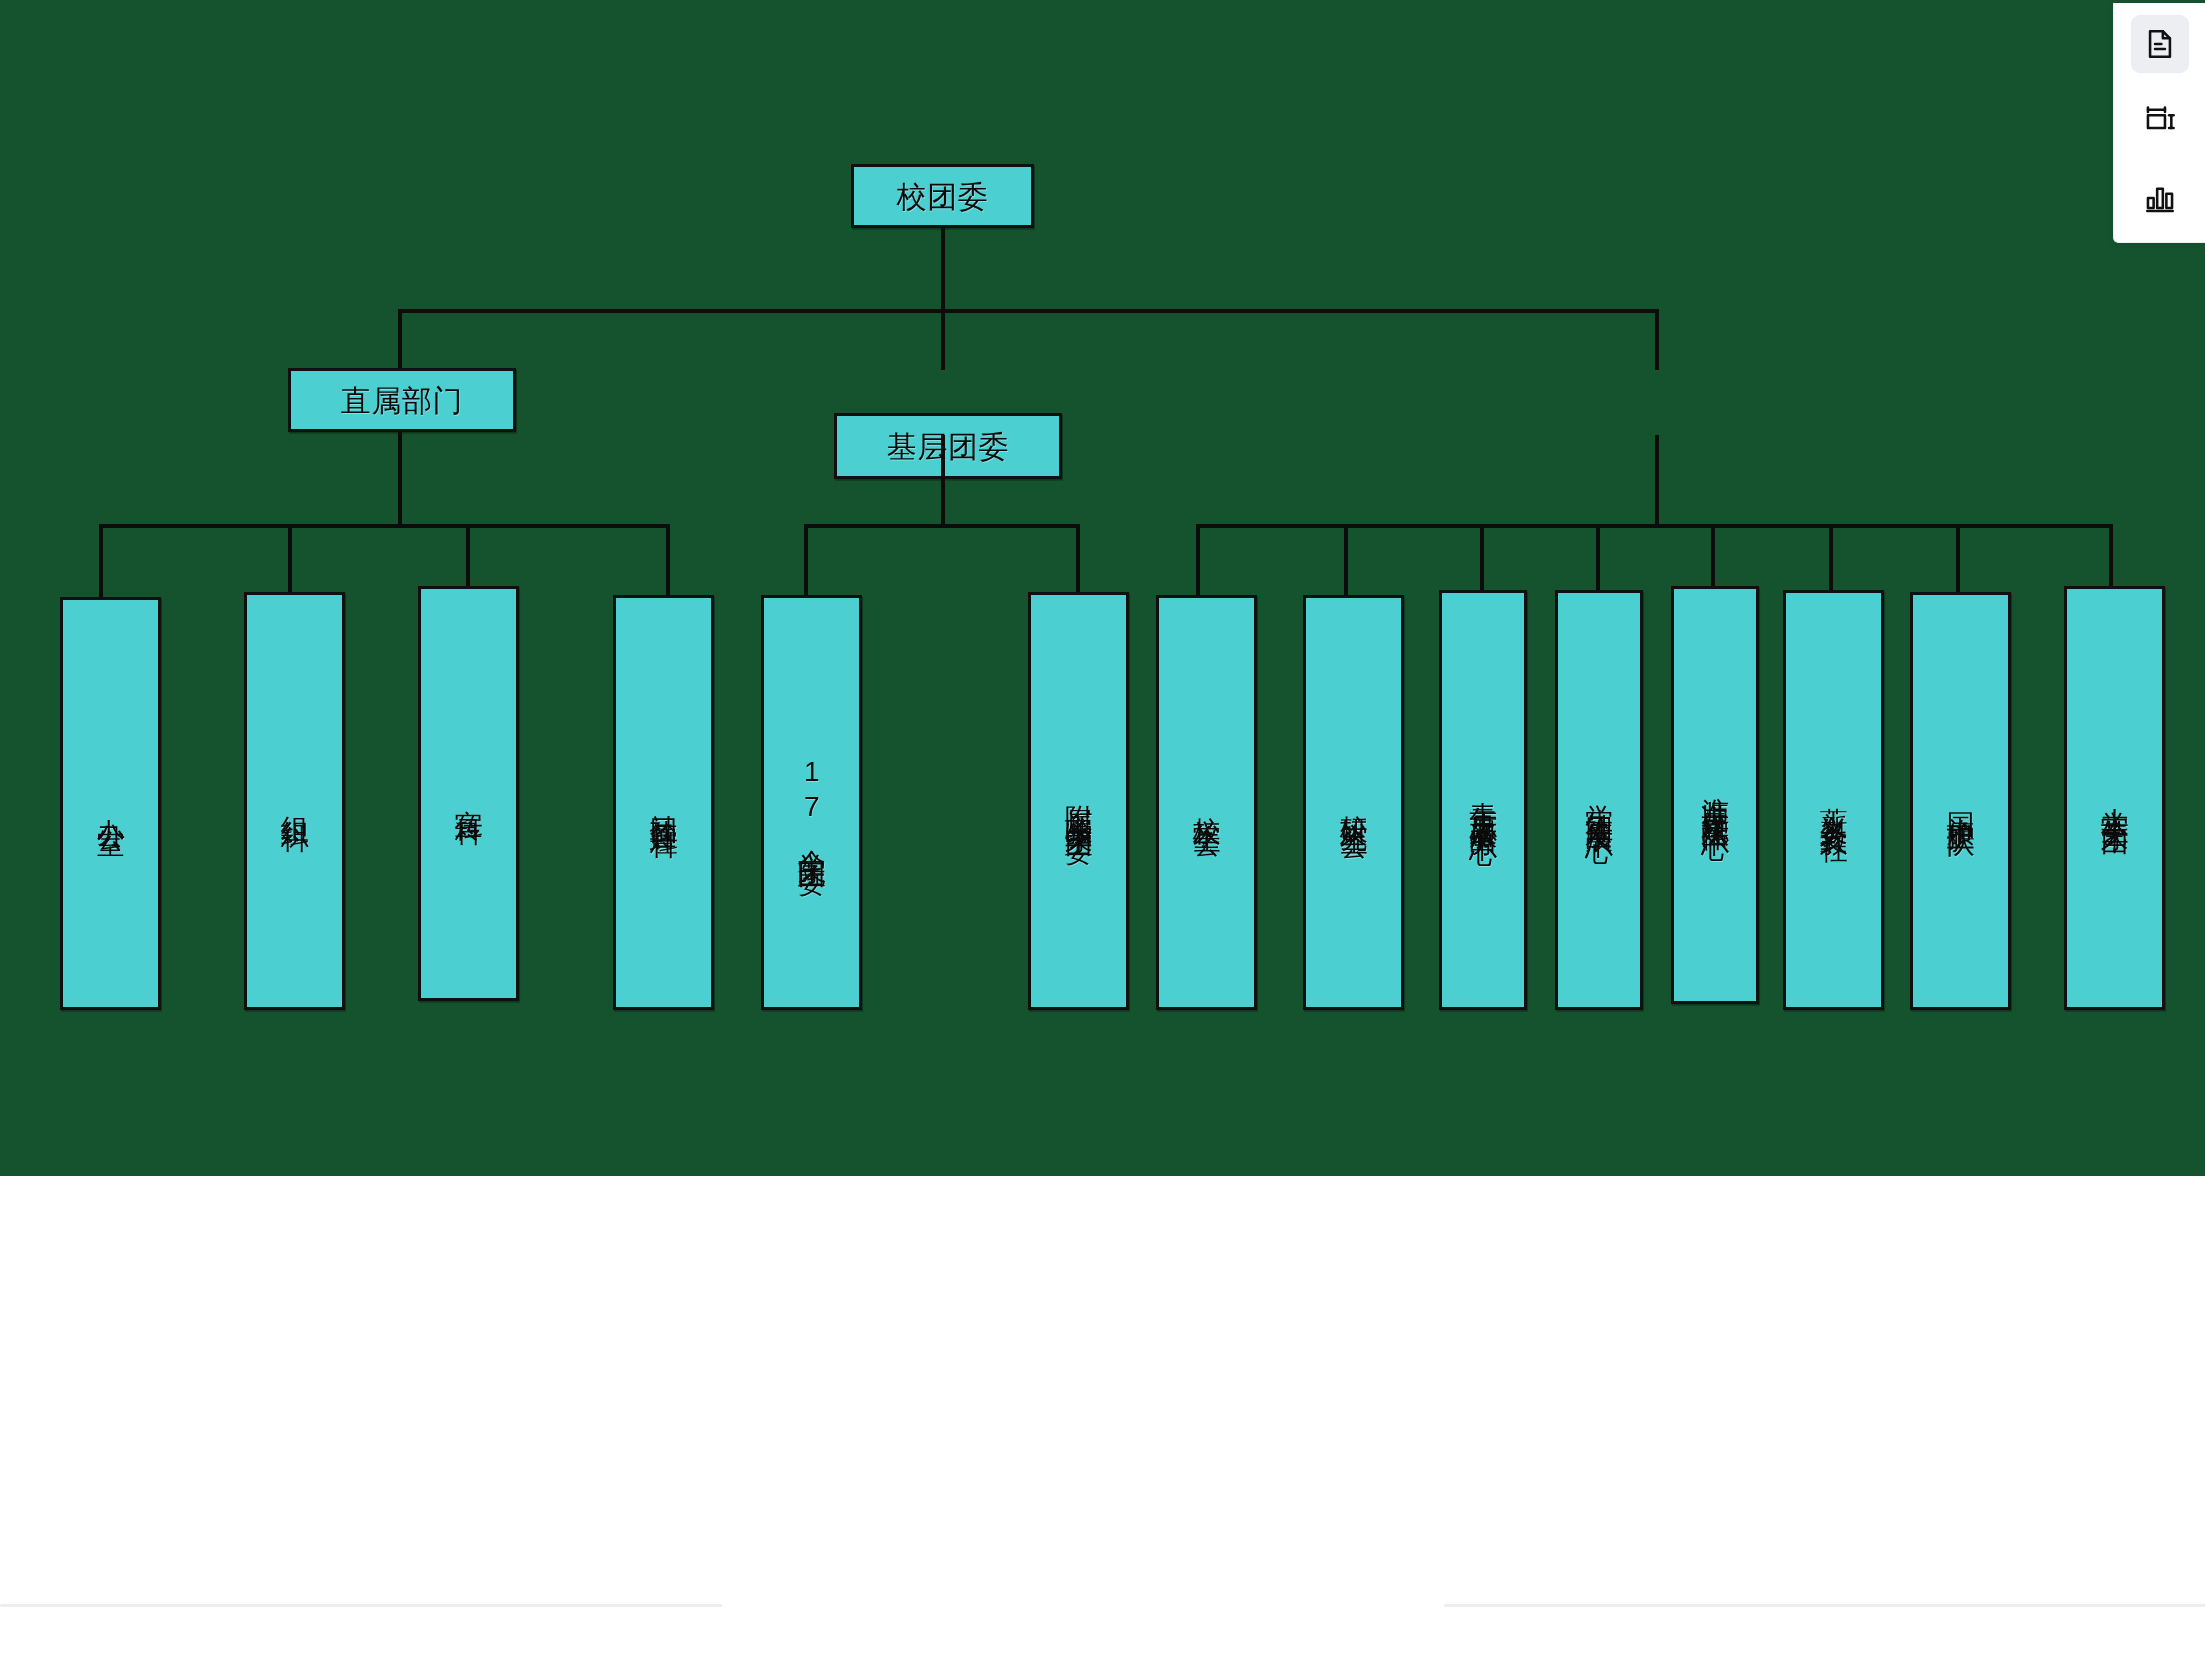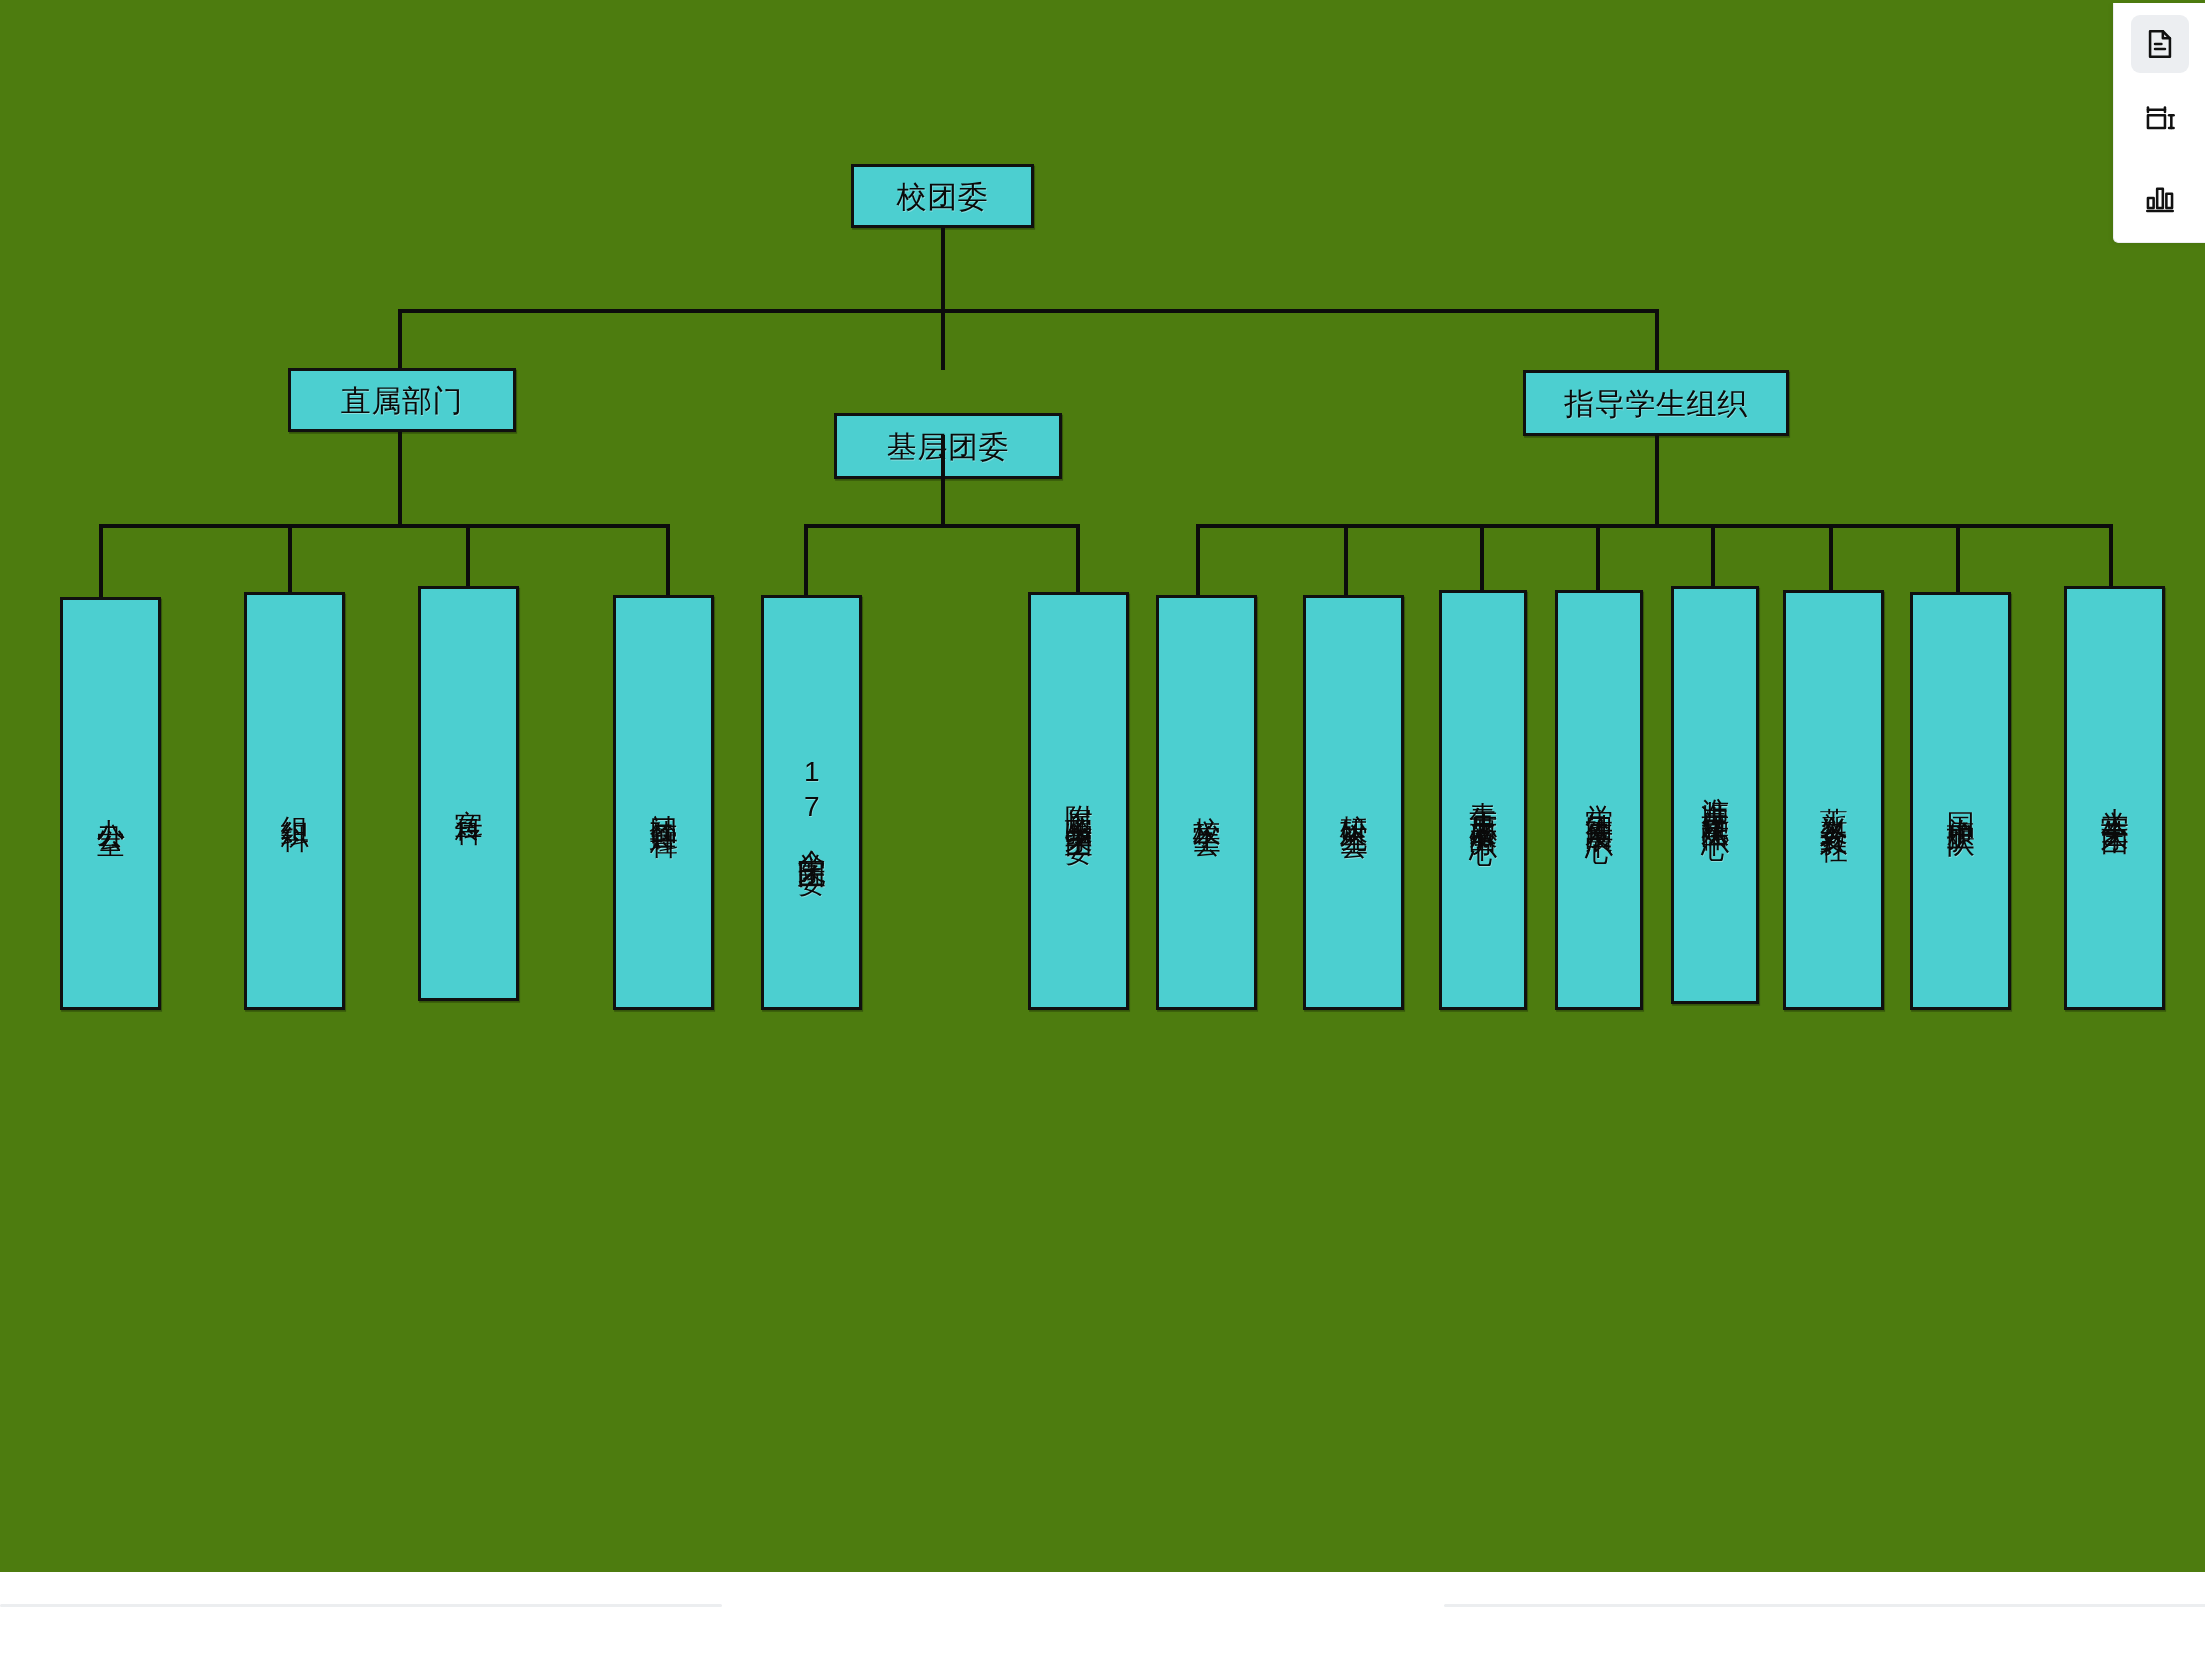--- a/index.html
+++ b/index.html
@@ -13,22 +13,22 @@
     width: 2205px;
     height: 1655px;
     position: relative;
     overflow: hidden;
   }
 
   #canvas {
     position: absolute;
     left: 0; top: 0;
     width: 2205px;
-    height: 1572px;
-    background: #4d7c0f;
+    height: 1176px;
+    background: #14532d;
   }
 
   
   #chart-layer {
     position: absolute;
     left: 0; top: 0;
     width: 2205px;
     height: 1655px;
   }
 
@@ -134,23 +134,20 @@
 
     <div class="conn conn-v" style="left:398px; top:309px; width:3.9px; height:61px;"></div>
     <div class="conn conn-v" style="left:941px; top:309px; width:3.9px; height:61px;"></div>
     <div class="conn conn-v" style="left:1655px; top:309px; width:3.9px; height:61px;"></div>
 
     <div class="node horiz" style="left:288px; top:368px; width:228px; height:64px;">
       <span class="label">直属部门</span>
     </div>
     <div class="node horiz" style="left:834px; top:370px; width:228px; height:66px;margin-top:43px;">
       <span class="label">基层团委</span>
-    </div>
-    <div class="node horiz" style="left:1523px; top:370px; width:266px; height:66px;">
-      <span class="label">指导学生组织</span>
     </div>
 
     <div class="conn conn-v" style="left:398px; top:432px; width:3.9px; height:94px;"></div>
     <div class="conn conn-h" style="left:99px; top:524px; width:571px; height:3.9px;"></div>
     <div class="conn conn-v" style="left:99px; top:524px; width:3.9px; height:73px;"></div>
     <div class="conn conn-v" style="left:288px; top:524px; width:3.9px; height:73px;"></div>
     <div class="conn conn-v" style="left:466px; top:524px; width:3.9px; height:73px;"></div>
     <div class="conn conn-v" style="left:666px; top:524px; width:3.9px; height:73px;"></div>
 
     <div class="node vert" style="left:60px; top:597px; width:101px; height:413px;">

